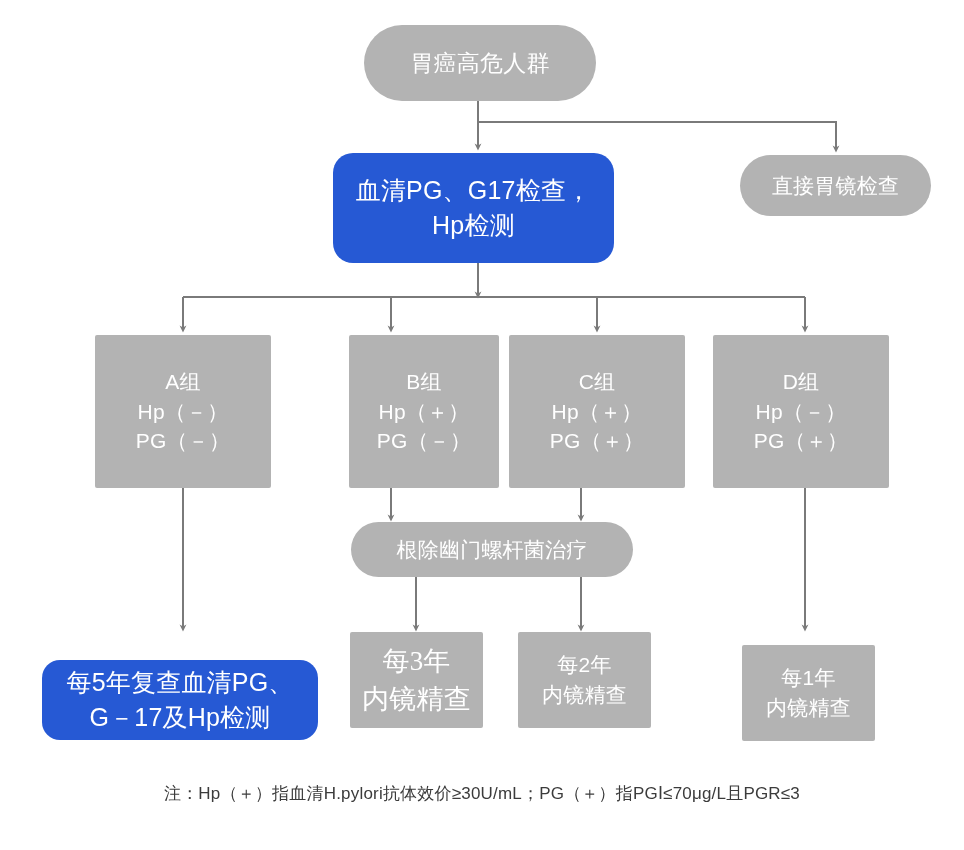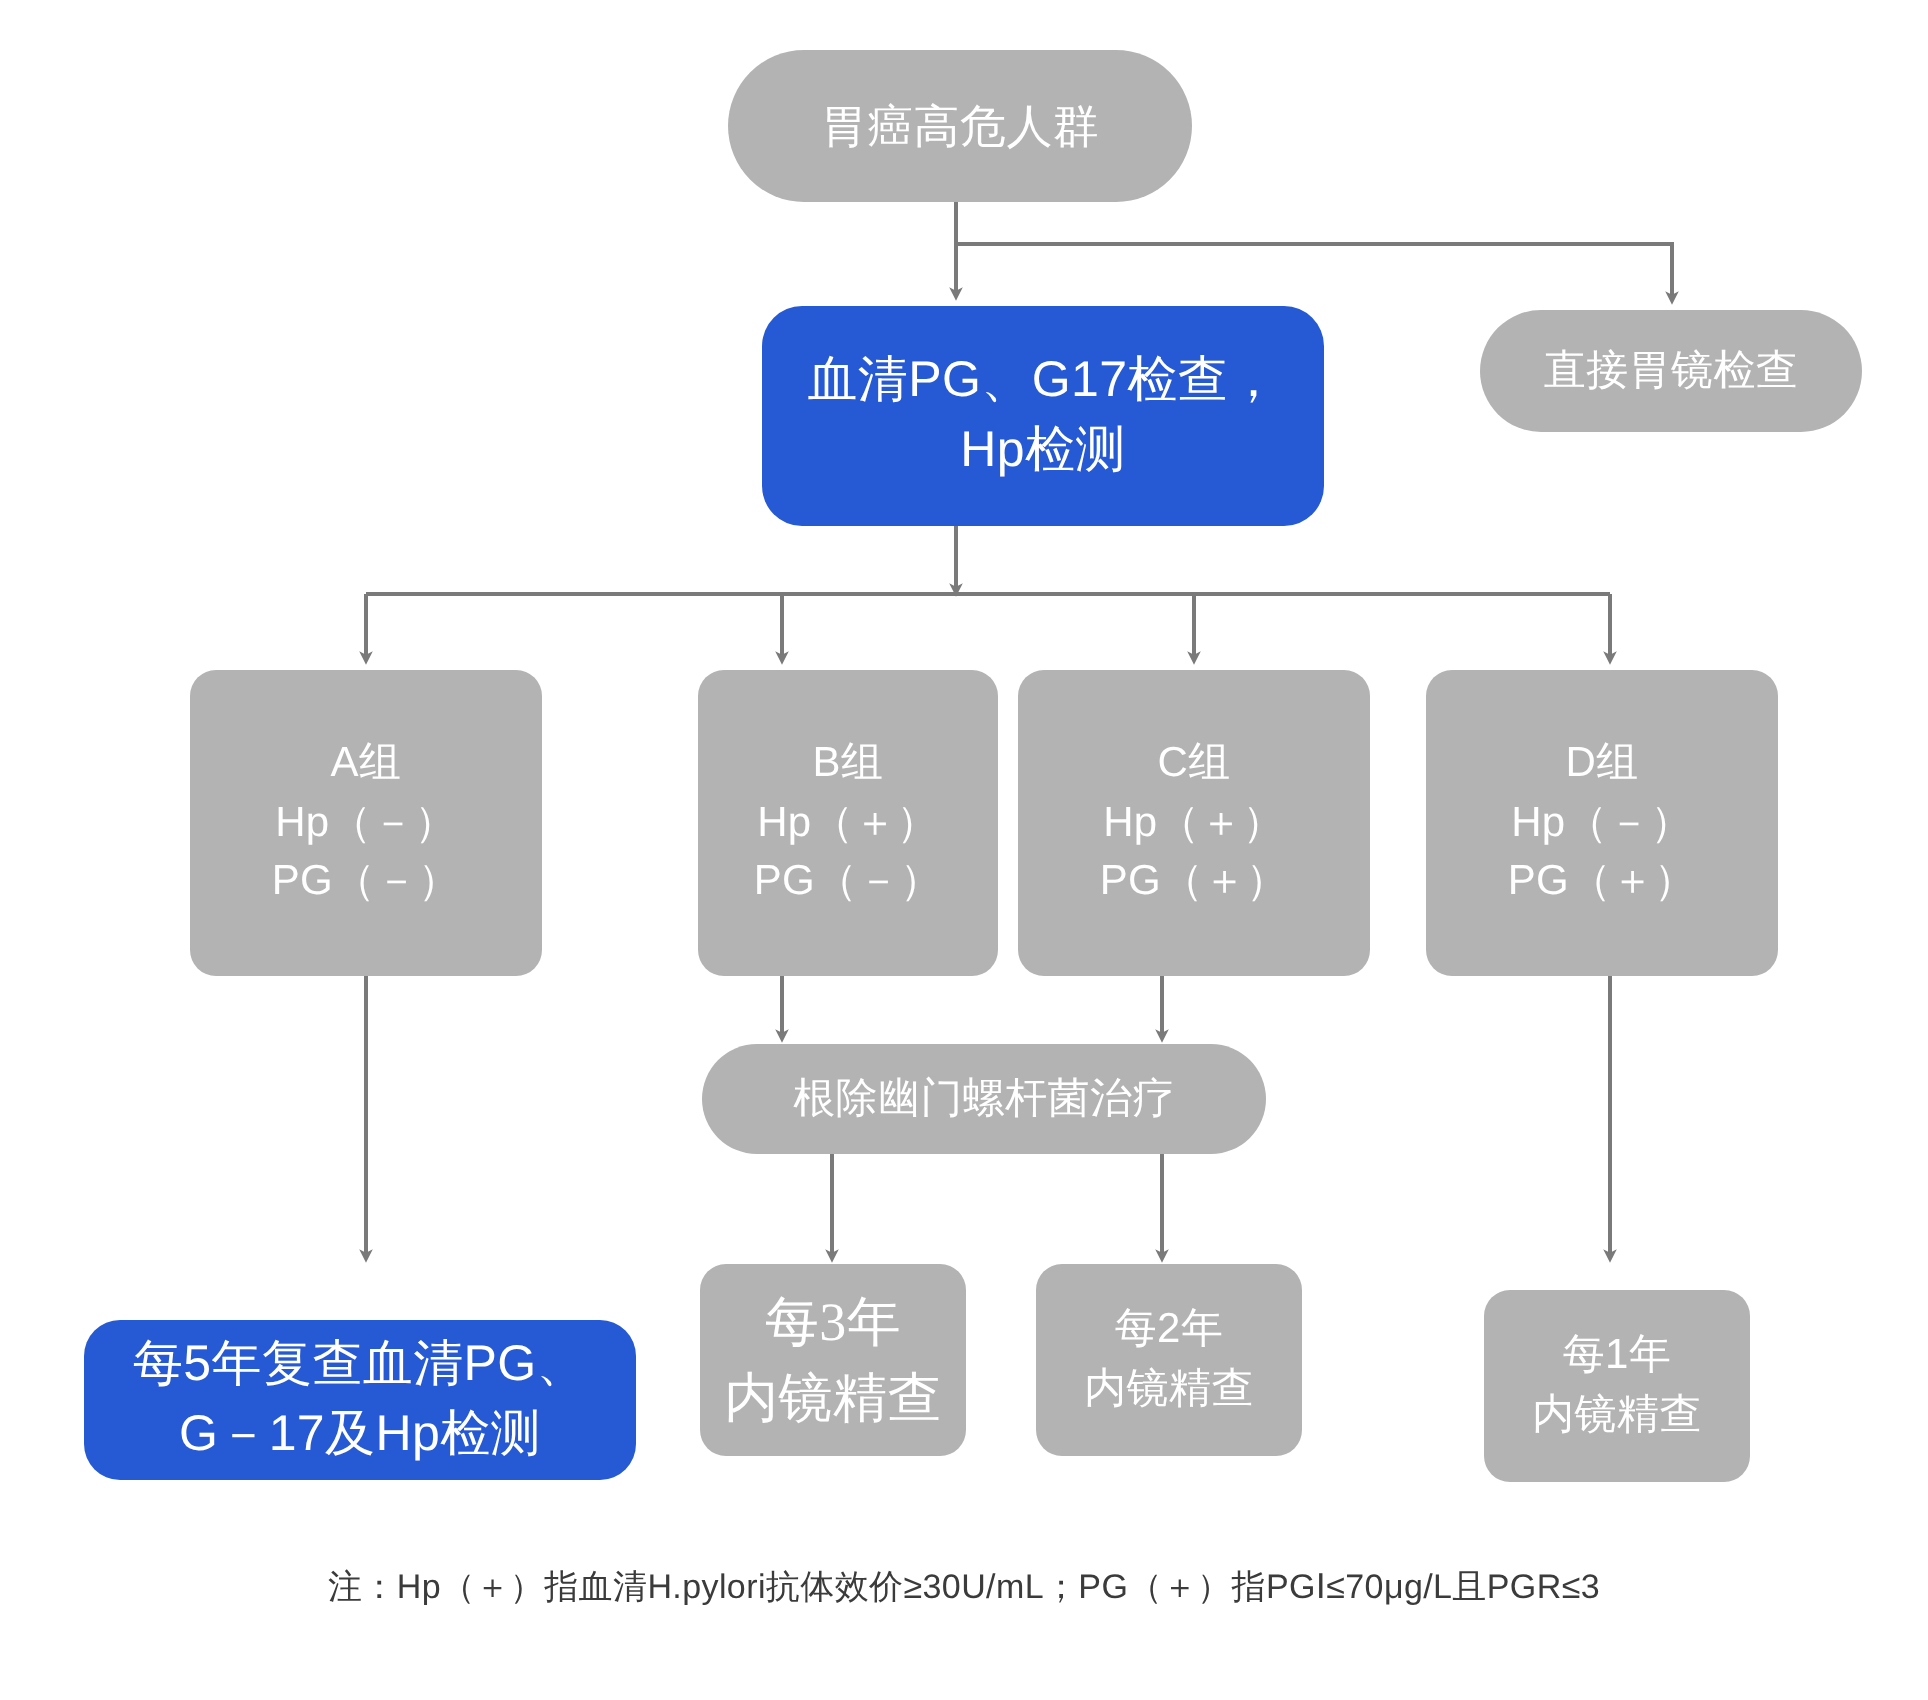--- a/index.html
+++ b/index.html
@@ -30,26 +30,26 @@
     justify-content: center;
     text-align: center;
     color: #ffffff;
     line-height: 1.42;
     letter-spacing: 0.2px;
     z-index: 2;
   }
   .gray  { background: #b3b3b3; }
   .blue  { background: #2659d4; }
   .pill  { border-radius: 999px; }
-  .rbox  { border-radius: 13px; }
+  .rbox  { border-radius: 2px; }
   .node .line { display: block; white-space: nowrap; }
 
   
   #node-high-risk   { left: 364px; top: 25px;  width: 232px; height: 76px;  font-size: 23px; }
-  #node-serum-test  { left: 333px; top: 153px; width: 281px; height: 110px; font-size: 25px; border-radius: 20px; margin-left: 48px; }
+  #node-serum-test  { left: 333px; top: 153px; width: 281px; height: 110px; font-size: 25px; border-radius: 20px; }
   #node-direct-endo { left: 740px; top: 155px; width: 191px; height: 61px;  font-size: 21px; }
 
   #node-group-a { left: 95px;  top: 335px; width: 176px; height: 153px; font-size: 21px; }
   #node-group-b { left: 316px; top: 335px; width: 150px; height: 153px; font-size: 21px; margin-left: 33px; }
   #node-group-c { left: 509px; top: 335px; width: 176px; height: 153px; font-size: 21px; }
   #node-group-d { left: 713px; top: 335px; width: 176px; height: 153px; font-size: 21px; }
 
   #node-eradication { left: 351px; top: 522px; width: 282px; height: 55px; font-size: 21px; }
 
   #node-follow-5y { left: 42px;  top: 660px; width: 276px; height: 80px; font-size: 25px; border-radius: 18px; }

